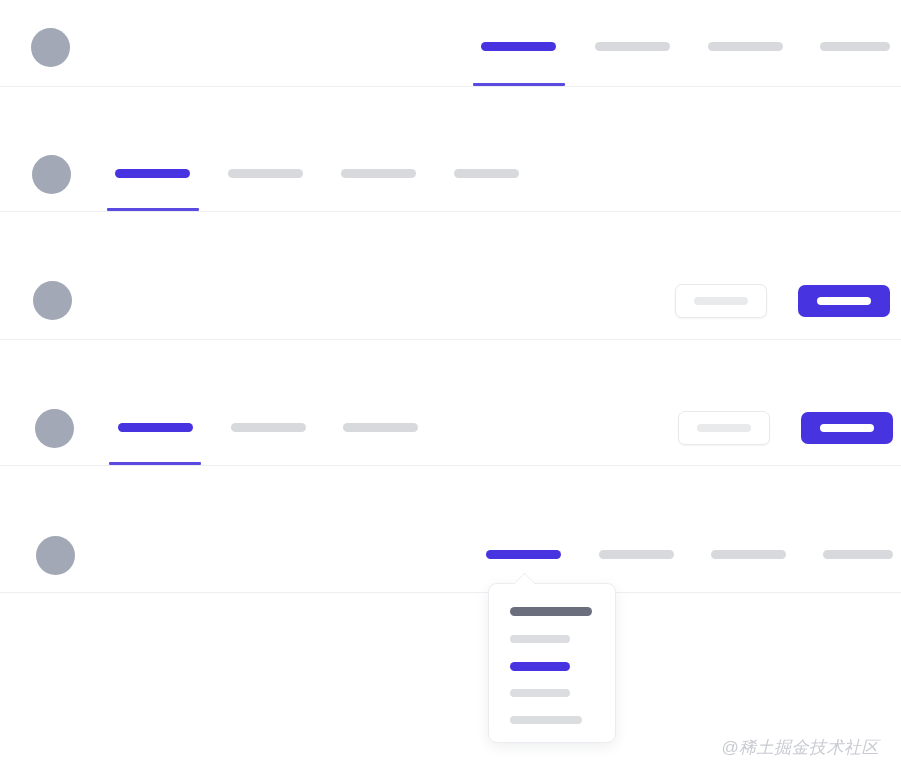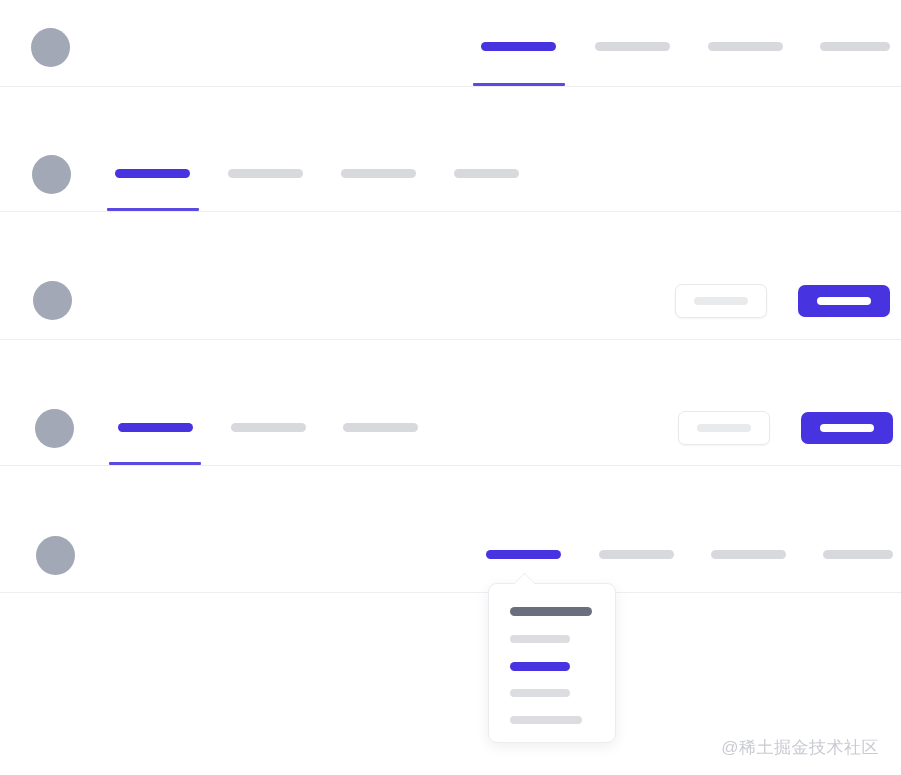--- a/index.html
+++ b/index.html
@@ -1,16 +1,16 @@
 <!DOCTYPE html>
 <html><head>
 <meta charset="utf-8">
 <title>Navigation Bar Variants Wireframe</title>
 <style>
-  * { box-sizing: border-box; }
+  * { box-sizing: border-box; font-style: italic; }
   html, body {
     margin: 0;
     padding: 0;
   }
   body {
     width: 901px;
     height: 775px;
     background: #ffffff;
     font-family: "Liberation Sans", sans-serif;
     position: relative;

